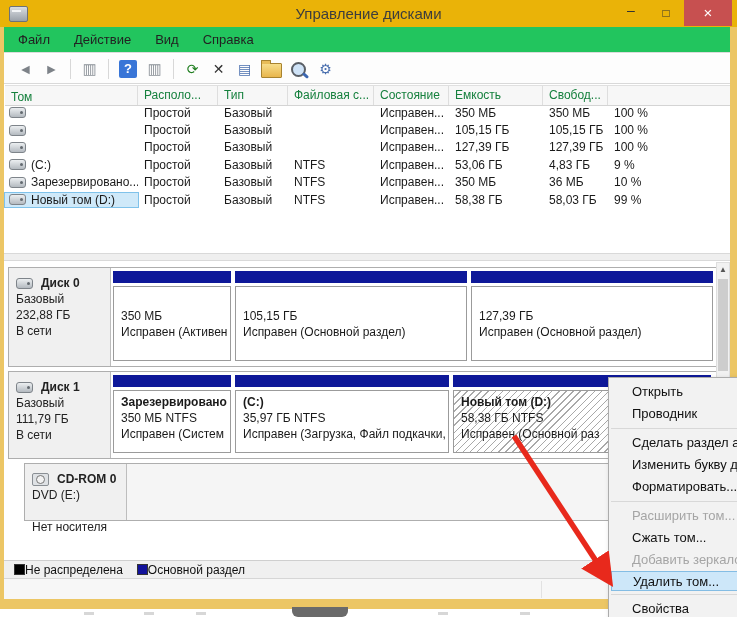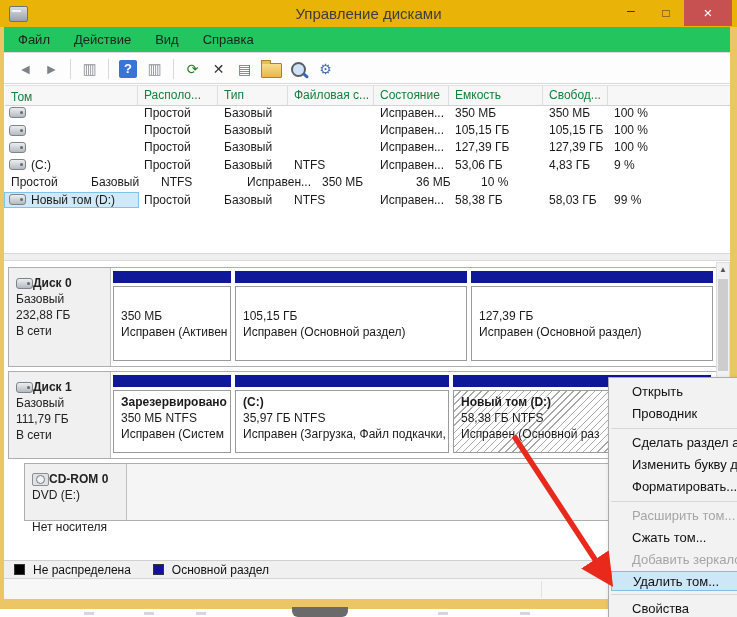--- a/index.html
+++ b/index.html
@@ -51,42 +51,42 @@
   .drive-ico::after{content:"";position:absolute;right:2px;top:3px;width:3px;height:3px;background:#636a70;border-radius:50%;}
   .volsel{background:#cfe9f9;outline:1px solid #7fc2ea;}
 
   
   .splitter{position:absolute;left:4px;top:253px;width:726px;height:8px;background:#efefef;
             border-top:1px solid #d9d9d9;border-bottom:1px solid #d9d9d9;box-sizing:border-box;}
   .gfx{position:absolute;left:4px;top:261px;width:726px;height:299px;background:#fff;}
   .disk-row{position:absolute;left:4px;width:709px;border:1px solid #aeaeae;background:#fff;box-sizing:border-box;}
   .disk-label{position:absolute;left:0;top:0;bottom:0;width:102px;background:#f0f0f0;border-right:1px solid #bdbdbd;
               font-size:12px;padding:7px 0 0 7px;box-sizing:border-box;line-height:16px;color:#222;}
-  .dl-name{display:flex;align-items:center;gap:0;font-weight:bold;}
+  .dl-name{display:flex;align-items:center;gap:8px;font-weight:bold;}
   .part{position:absolute;top:3px;bottom:5px;display:flex;flex-direction:column;}
   .part-bar{height:12px;background:#0e1899;flex:none;}
   .part-body{margin-top:3px;flex:1;border:1px solid #9b9b9b;background:#fff;padding:3px 7px;box-sizing:border-box;
              font-size:12px;line-height:16px;overflow:hidden;display:flex;flex-direction:column;}
   .pt-center{justify-content:center;}
   .p-name{font-weight:bold;white-space:nowrap;}
   .p-line{white-space:nowrap;}
   .hatch{background:repeating-linear-gradient(135deg,#ffffff 0px,#ffffff 4px,#a9a9a9 4px,#a9a9a9 5px);}
   .hatch .p-line,.hatch .p-name{text-shadow:0 0 2px #fff,0 0 3px #fff;}
   .cd-ico{display:inline-block;width:15px;height:11px;border:1px solid #8a8f94;border-radius:2px;background:#dfe2e5;position:relative;flex:none;}
   .cd-ico::after{content:"";position:absolute;left:3px;top:1px;width:7px;height:7px;border:1px solid #777;border-radius:50%;background:#f2f2f2;}
   .cd-empty{position:absolute;left:102px;top:0;bottom:0;right:0;background:#f5f5f5;}
 
   
   .vscroll{position:absolute;left:716px;top:262px;width:14px;height:296px;background:#f1f1f1;border:1px solid #dedede;box-sizing:border-box;z-index:5;}
   .vs-up{height:14px;text-align:center;font-size:8px;color:#555;line-height:14px;}
   .vs-thumb{position:absolute;left:1px;top:16px;width:10px;height:92px;background:#cdcdcd;}
 
   
   .legendbar{position:absolute;left:4px;top:560px;width:726px;height:18px;background:#f0f0f0;border-top:1px solid #cfcfcf;
-             display:flex;align-items:center;padding-left:10px;box-sizing:border-box;gap:8px;font-size:12px;color:#111;}
+             display:flex;align-items:center;padding-left:10px;box-sizing:border-box;font-size:12px;color:#111;}
   .lg-sq{width:11px;height:11px;flex:none;border:1px solid #333;box-sizing:border-box;}
   .lg-black{background:#000;}
   .lg-navy{background:#12129a;margin-left:14px;}
   .statusbar{position:absolute;left:4px;top:578px;width:726px;height:21px;background:#f7f7f7;border-top:1px solid #d6d6d6;box-sizing:border-box;}
   .sb-div{position:absolute;left:537px;top:2px;width:1px;height:17px;background:#e2e2e2;}
 
   
   .blob{position:absolute;left:292px;top:607px;width:56px;height:10px;background:#6a6a6a;border-radius:0 0 6px 6px;}
   .dash{position:absolute;top:612px;height:3px;width:10px;background:#d7d7d7;}
 
@@ -193,20 +193,24 @@
       </div>
     <div class="cell c1">Простой</div>
     <div class="cell c2">Базовый</div>
     <div class="cell c3">NTFS</div>
     <div class="cell c4">Исправен...</div>
     <div class="cell c5">53,06 ГБ</div>
     <div class="cell c6">4,83 ГБ</div>
     <div class="cell c7">9 %</div>
   </div>
   <div class="lv-row">
+    <div class="cell c0">
+        <span class="drive-ico"></span>
+        <span>Зарезервировано...</span>
+      </div>
     <div class="cell c1">Простой</div>
     <div class="cell c2">Базовый</div>
     <div class="cell c3">NTFS</div>
     <div class="cell c4">Исправен...</div>
     <div class="cell c5">350 МБ</div>
     <div class="cell c6">36 МБ</div>
     <div class="cell c7">10 %</div>
   </div>
   <div class="lv-row">
     <div class="cell c0 volsel">

